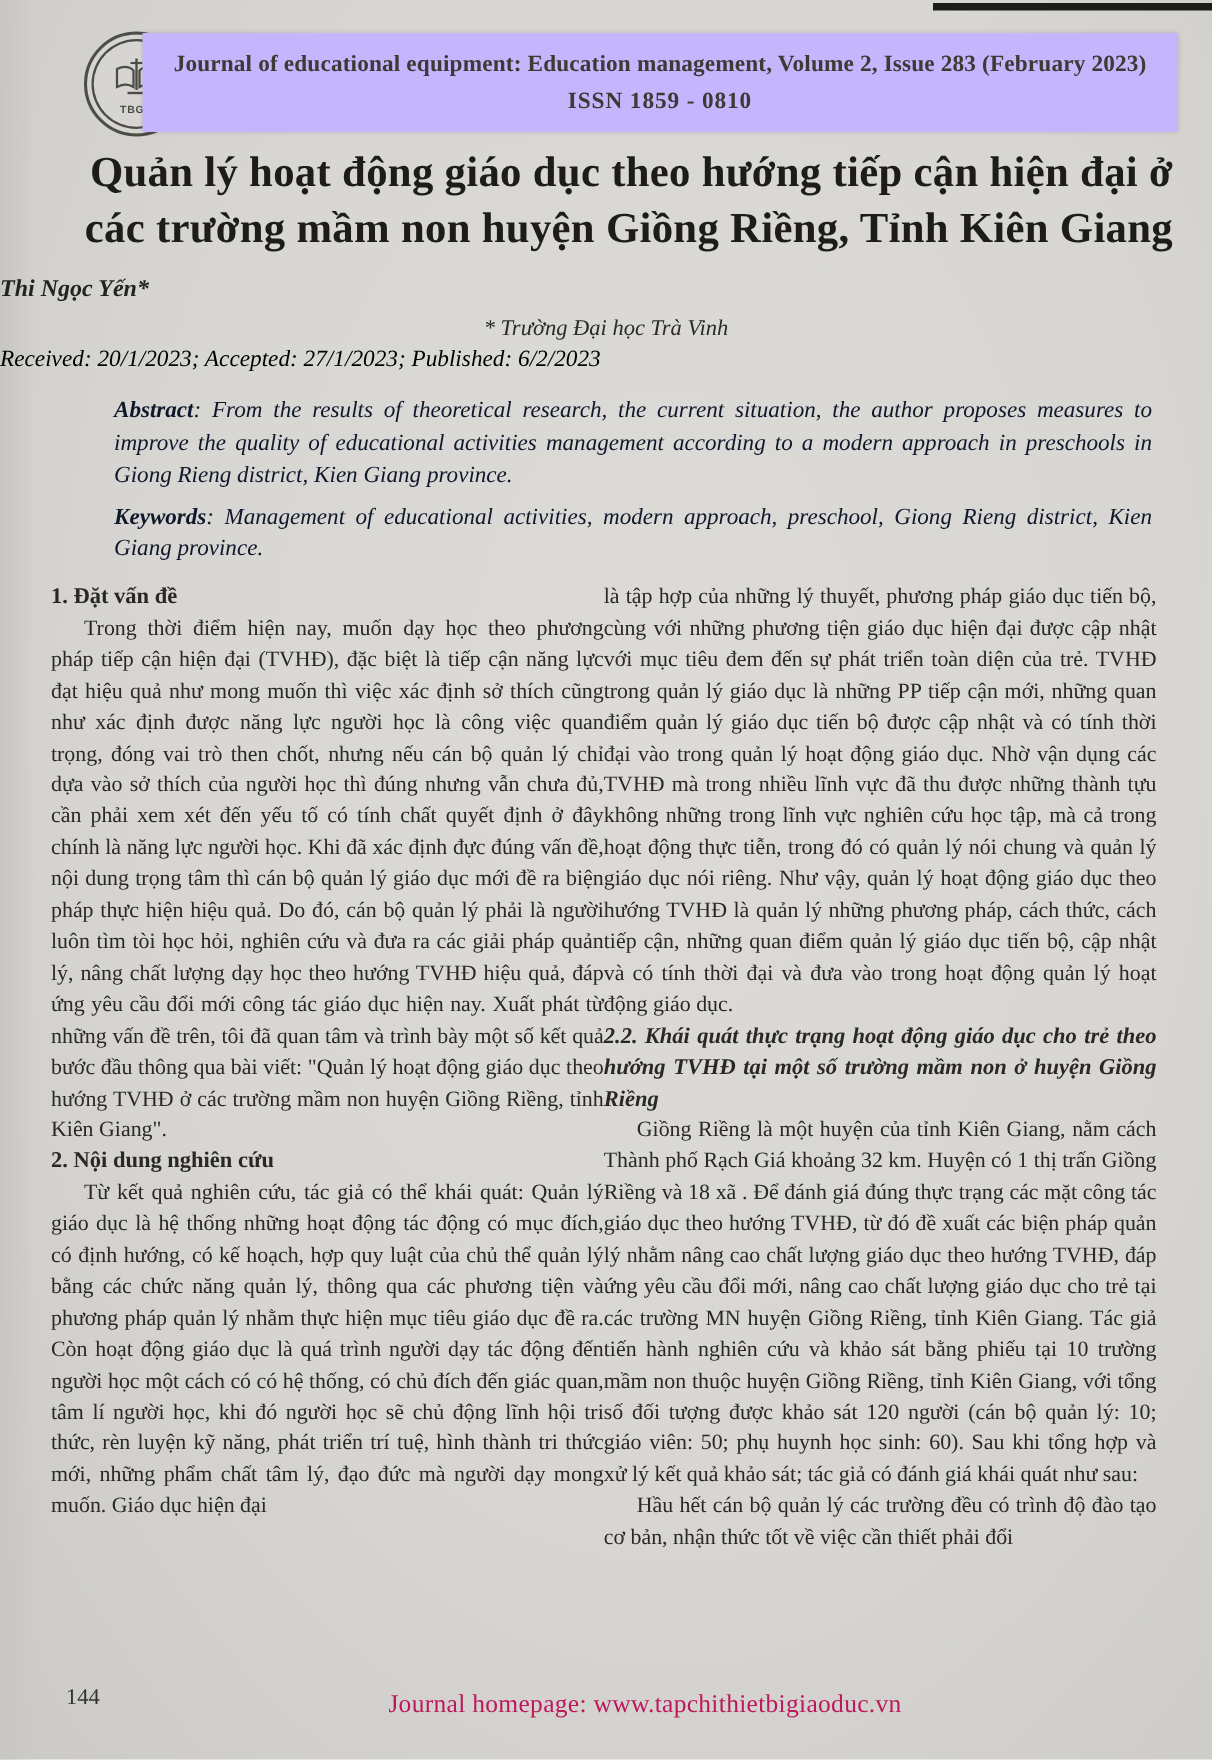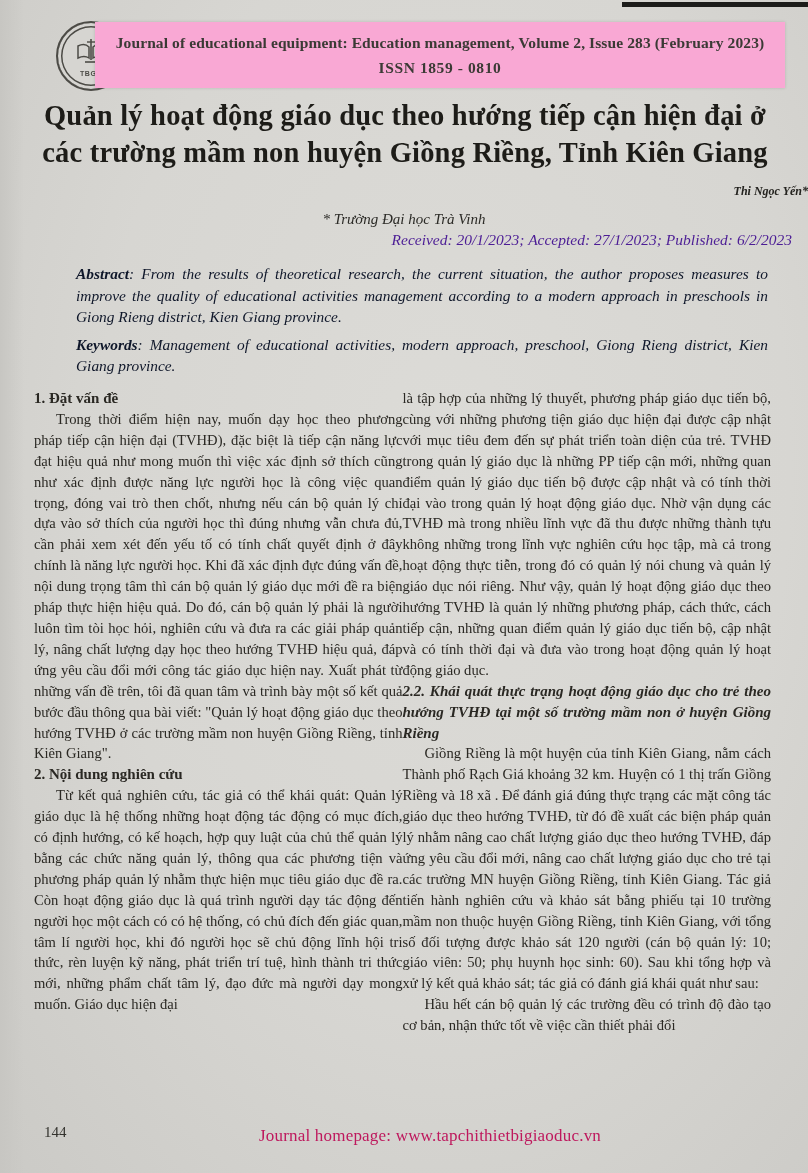--- a/index.html
+++ b/index.html
@@ -16,36 +16,36 @@
   }
   .logo{
     position:absolute;left:56px;top:21px;width:66px;height:66px;border-radius:50%;
     border:2px solid #4c4b46;background:#d6d5d1;
     box-shadow: inset 0 0 0 3px #d6d5d1, inset 0 0 0 4.5px #4c4b46;
     display:flex;flex-direction:column;align-items:center;justify-content:center;
   }
   .logo svg{display:block;}
   .logo-text{font-size:7px;font-weight:bold;color:#4c4b46;letter-spacing:.5px;line-height:7px;font-family:"Liberation Sans",sans-serif;}
   .header-band{
-    position:absolute;left:95px;top:22px;width:690px;height:66px;background:#f9a8d4;
+    position:absolute;left:95px;top:22px;width:690px;height:66px;background:#c4b5fd;
     display:flex;flex-direction:column;align-items:center;justify-content:center;gap:7px;
     box-shadow:0 0 3px rgba(0,0,0,.15);
   }
   .header-band .hl1{font-size:15.5px;font-weight:bold;color:#3b3a35;letter-spacing:.1px;}
   .header-band .hl2{font-size:15.5px;font-weight:bold;color:#3b3a35;letter-spacing:.6px;}
   .title{
-    position:absolute;top:97px;left:28px;width:754px;text-align:center;
+    position:absolute;top:97px;left:28px;width:754px;text-align:right;
     font-size:28.5px;font-weight:bold;line-height:37px;color:#1d1c18;letter-spacing:.2px;
   }
-  .author{position:absolute;top:184px;left:0;width:808px;text-align:right;
-    font-size:12px;font-weight:bold;font-style:italic;color:#24231f;}
+  .author{position:absolute;top:184px;left:0;width:808px;text-align:left;
+    font-size:16px;font-weight:bold;font-style:italic;color:#24231f;}
   .affiliation{position:absolute;top:211px;left:0;width:808px;text-align:center;
     font-size:15px;font-style:italic;color:#2b2a26;}
-  .dates{position:absolute;top:231px;left:0;width:792px;text-align:right;
-    font-size:15.5px;font-style:italic;color:#4c1d95;}
+  .dates{position:absolute;top:231px;left:0;width:792px;text-align:left;
+    font-size:15.5px;font-style:italic;color:#000000;}
   .abstract-block{position:absolute;top:263px;left:76px;width:692px;}
   .abstract-block p{margin:0 0 6px;font-style:italic;font-size:15.4px;line-height:21.6px;text-align:justify;color:#0f172a;}
   .abstract-block .lbl{font-weight:bold;}
   .columns{position:absolute;top:388px;left:34px;width:748px;display:flex;}
   .col{width:368.5px;font-size:14.6px;line-height:20.9px;text-align:justify;color:#2a2823;}
   .col p{margin:0;}
   .col p.indent{text-indent:22px;}
   .col .h-num{font-weight:bold;font-size:15px;margin:0;}
   .col .h-sub{font-weight:bold;font-style:italic;font-size:15px;margin:0;}
   .page-number{position:absolute;left:44px;top:1124px;font-size:15px;color:#33322d;}

